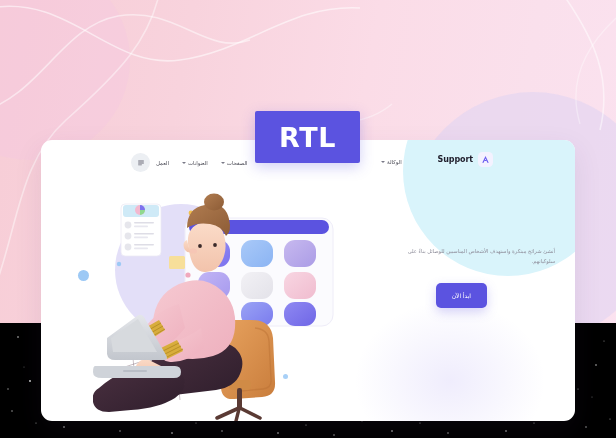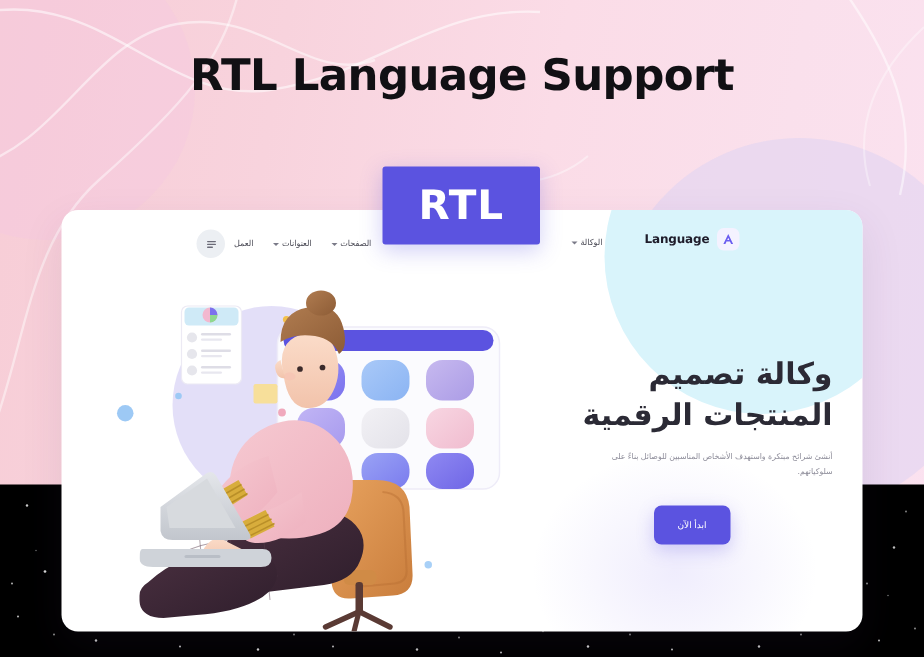--- a/index.html
+++ b/index.html
@@ -272,21 +272,20 @@
         <circle cx="350" cy="86" r=".4" opacity=".4"></circle>
           <circle cx="410" cy="88" r=".4" opacity=".4"></circle>
         <circle cx="470" cy="86" r=".4" opacity=".4"></circle>
           <circle cx="520" cy="84" r=".4" opacity=".4"></circle>
         <circle cx="592" cy="74" r=".5" opacity=".5"></circle>
           <circle cx="610" cy="96" r=".6" opacity=".6"></circle>
       </g>
     </svg>
   </div>
 
-  <div class="page-title">RTL Language Support</div>
 
   <div class="site-card">
     <div class="card-cyan-circle"></div>
     <div class="card-glow"></div>
 
     <div class="nav">
       <div class="nav-burger">
         <svg width="8" height="6" viewBox="0 0 8 6" aria-hidden="true">
           <rect x="1" y="0.6" width="6" height="0.9" rx=".45" fill="#6b6b78"></rect>
           <rect x="1" y="2.5" width="6" height="0.9" rx=".45" fill="#6b6b78"></rect>
@@ -313,29 +312,25 @@
         <i class="caret"></i>
       </span>
 
       <div class="brand">
         <span class="brand-mark">
           <svg width="9" height="9" viewBox="0 0 10 10" aria-hidden="true">
             <path d="M5 1.2 L8.6 8.6 L7.1 8.6 L5 3.9 L2.9 8.6 L1.4 8.6 Z" fill="#6a5df0"></path>
             <rect x="3.5" y="5.6" width="3" height="1" rx=".5" fill="#6a5df0"></rect>
           </svg>
         </span>
-        <span class="brand-name">Language</span>
+        <span class="brand-name">Support</span>
       </div>
     </div>
 
     <div class="hero-text">
-      <div class="hero-h1">
-        <div>وكالة تصميم</div>
-        <div>المنتجات الرقمية</div>
-      </div>
       <p class="hero-p">أنشئ شرائح مبتكرة واستهدف الأشخاص المناسبين للوصائل بناءً على سلوكياتهم.</p>
       <button class="hero-cta">ابدأ الآن</button>
     </div>
 
     <div class="dot-blue-1"></div>
     <div class="dot-blue-2"></div>
 
     <div class="illus">
       <svg width="260" height="233" viewBox="0 0 260 233" aria-hidden="true">
         <defs>

